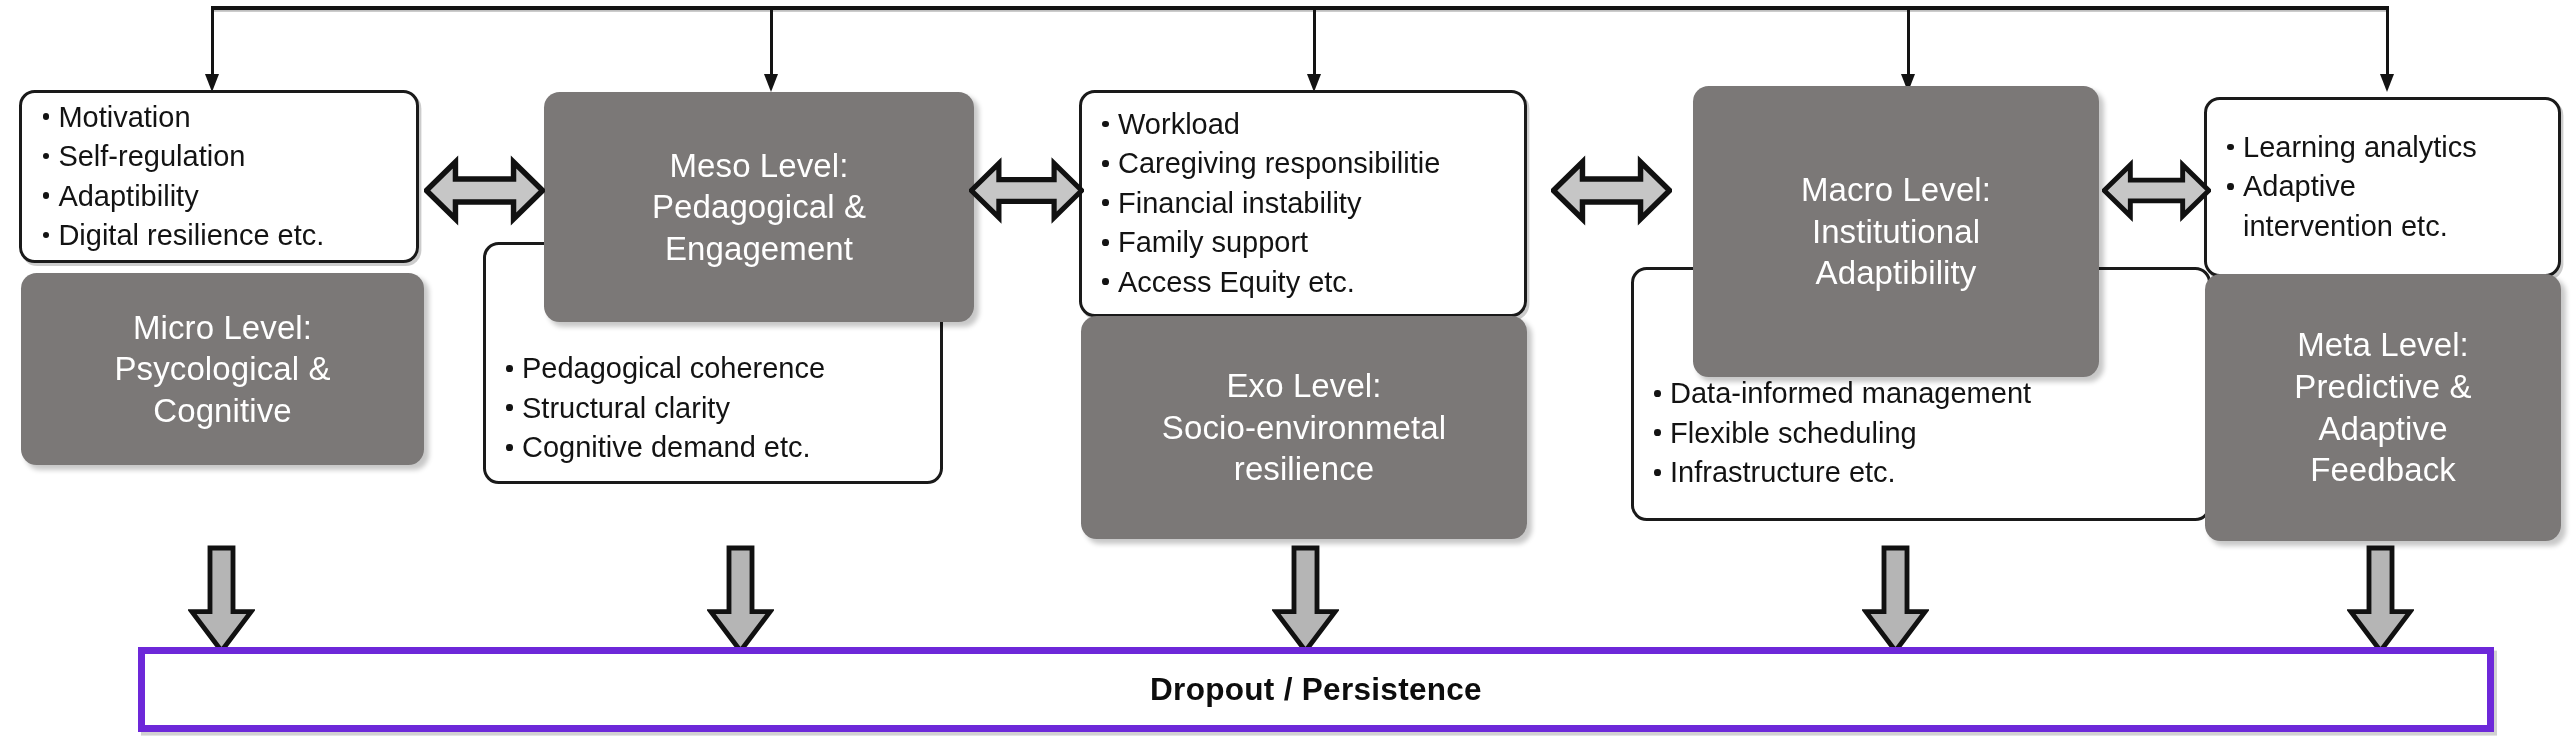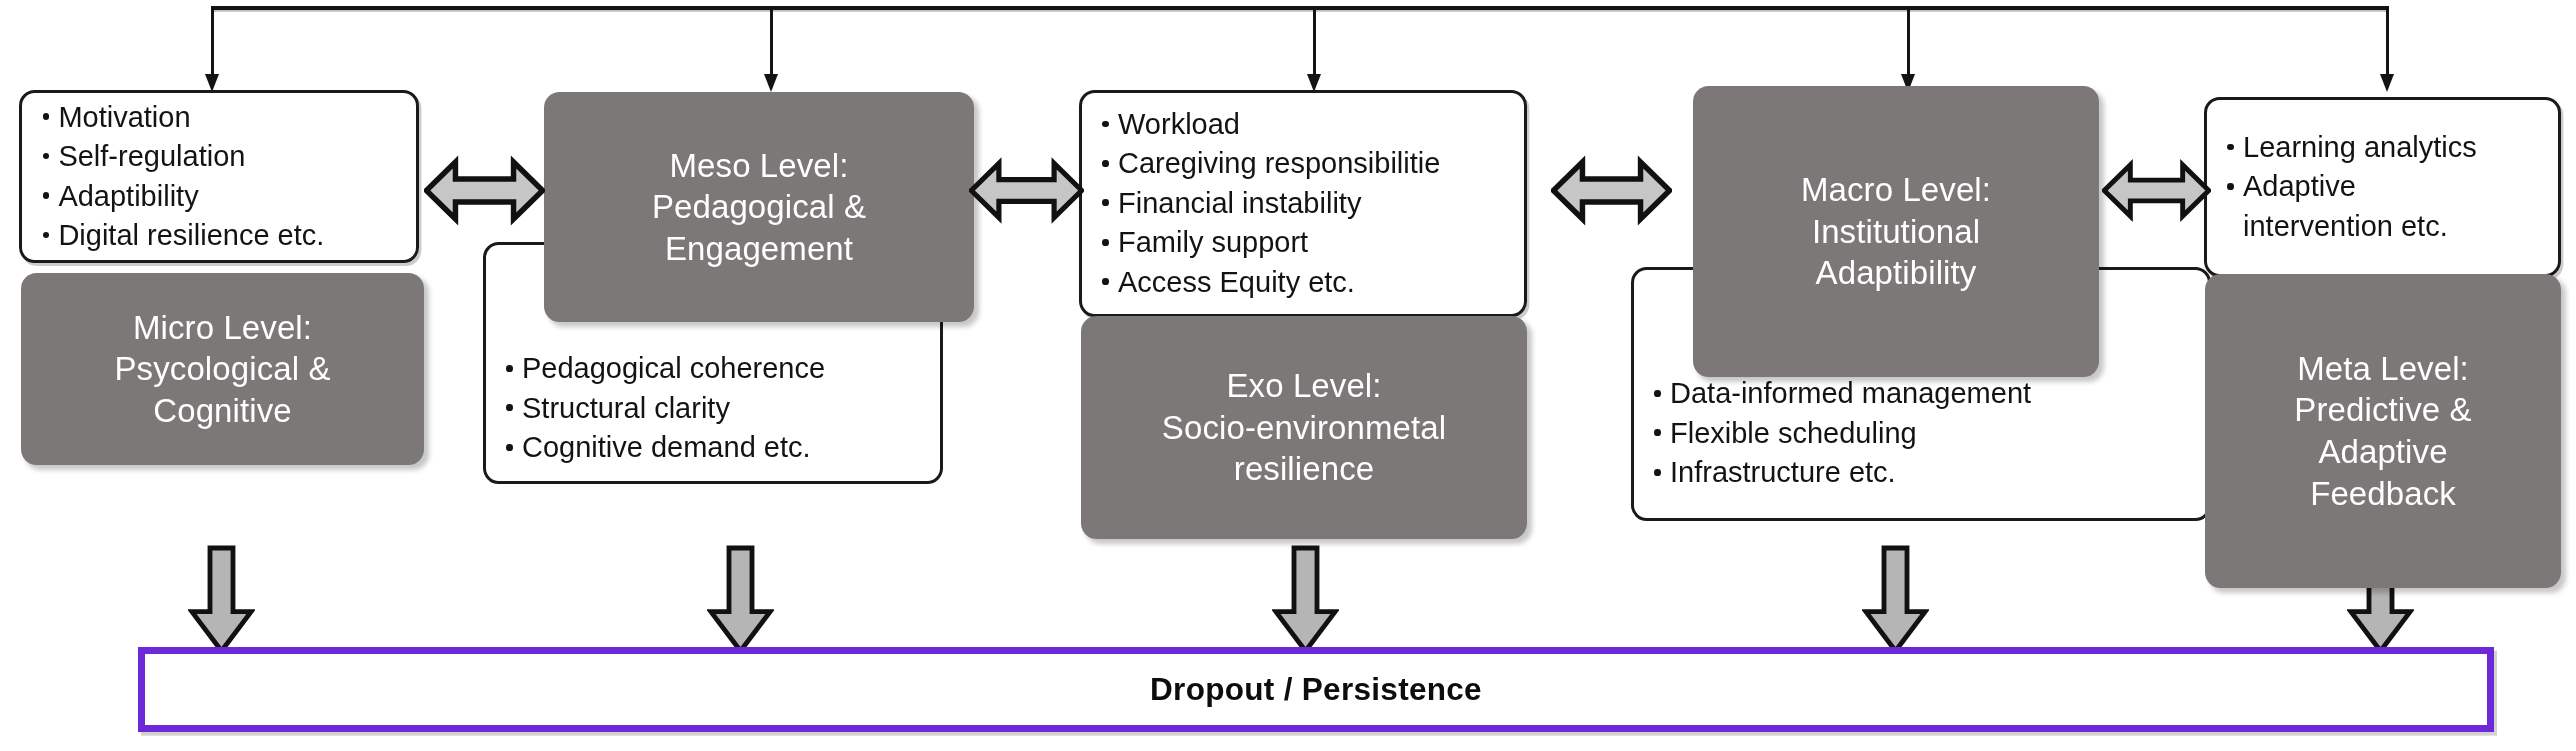--- a/index.html
+++ b/index.html
@@ -214,21 +214,21 @@
   </div>
 
   <div class="abs card-white" style="left:2204px; top:97px; width:357px; height:180px;justify-content:flex-end;">
     <ul class="bullets">
       <li>Learning analytics</li>
       <li>Adaptive
 intervention etc.</li>
     </ul>
   </div>
 
-  <div class="abs card-gray" style="left:2205px; top:274px; width:356px; height:314px;">
+  <div class="abs card-gray" style="left:2205px; top:274px; width:356px; height:267px;">
     <span class="label">Meta Level:
 Predictive &amp;
 Adaptive
 Feedback</span>
   </div>
 
   <svg class="abs dbl-arrow" style="left:424px; top:151px;" width="121" height="79" viewBox="0 0 200 130">
     <polygon points="4,65 52,18 52,46 148,46 148,18 196,65 148,112 148,84 52,84 52,112" fill="#c6c6c6" stroke="#111111" stroke-width="9" stroke-linejoin="miter"></polygon>
   </svg>
 

